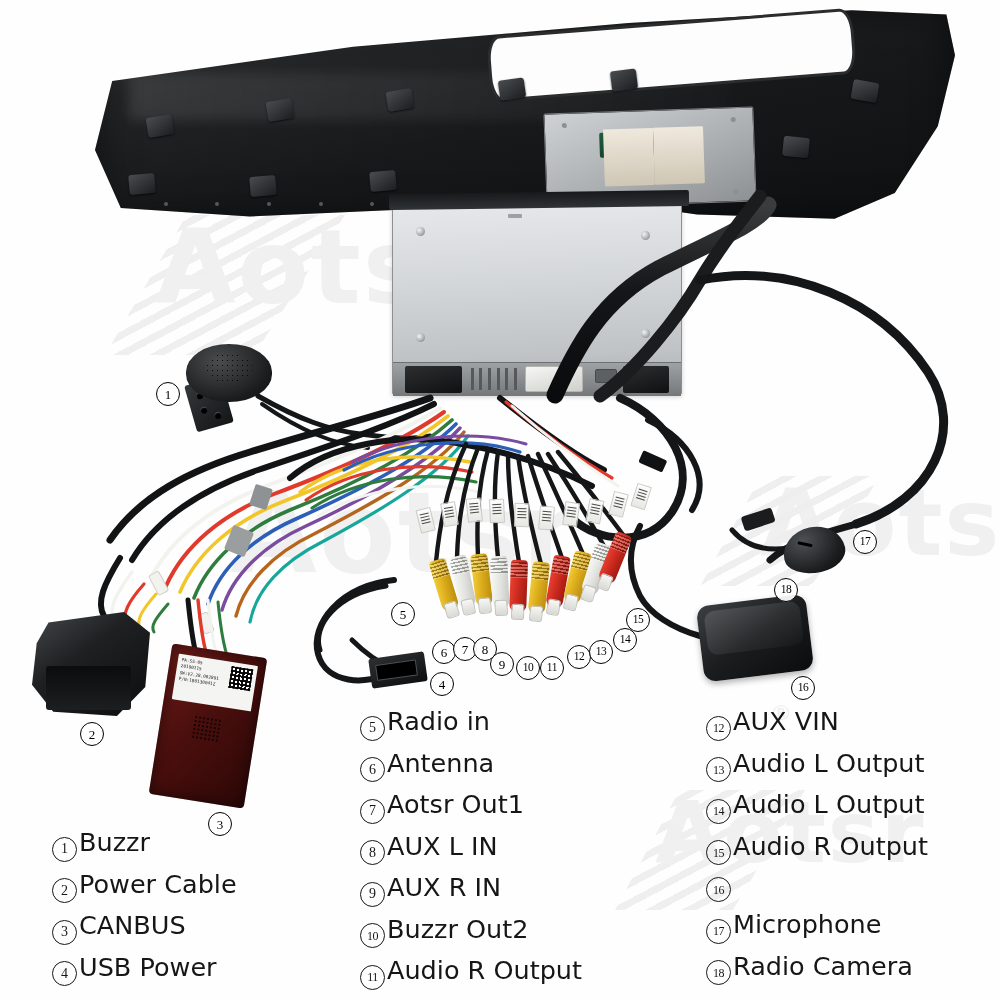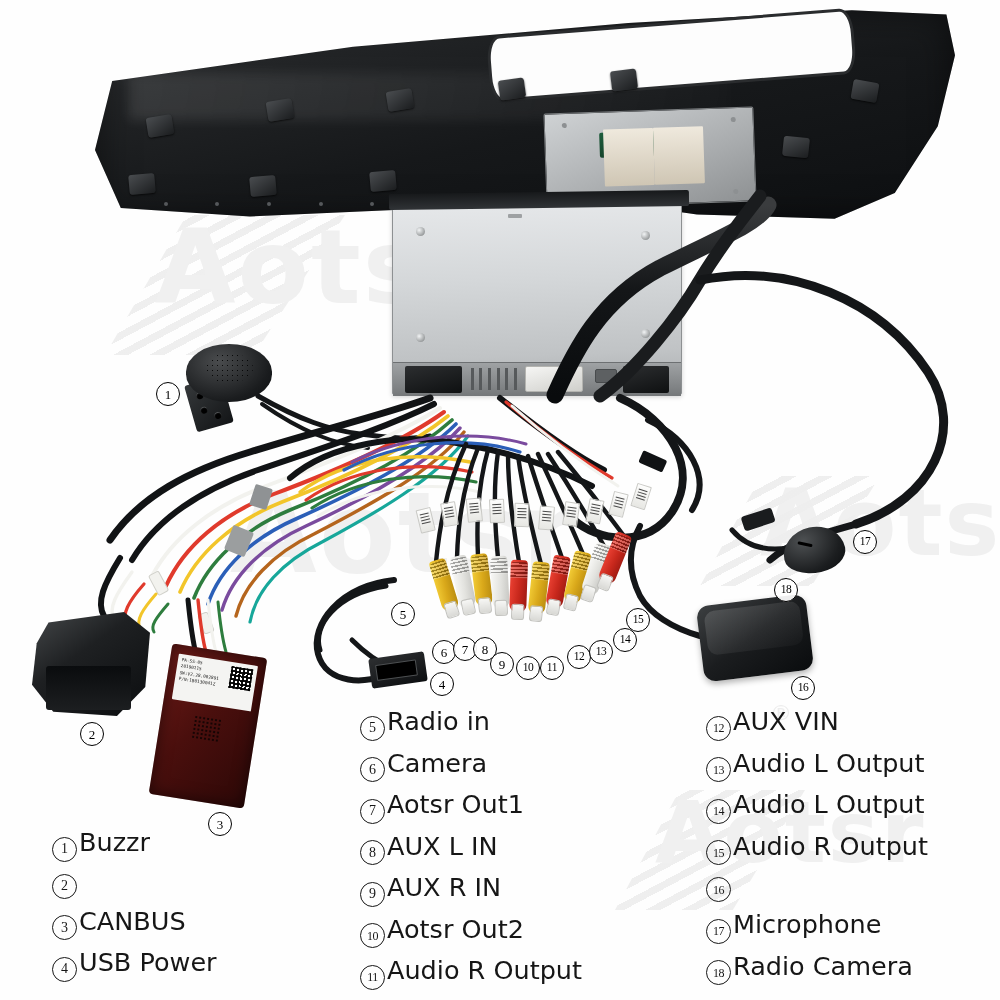--- a/index.html
+++ b/index.html
@@ -680,54 +680,55 @@
     </div>
 
   <div id="legend">
     <div class="legend-col" id="legend-col-1">
         <div class="legend-item">
           <span class="legend-num">1</span>
           <span class="legend-label">Buzzr</span>
         </div>
         <div class="legend-item">
           <span class="legend-num">2</span>
+          <span class="legend-label">Power Cable</span>
         </div>
         <div class="legend-item">
           <span class="legend-num">3</span>
           <span class="legend-label">CANBUS</span>
         </div>
         <div class="legend-item">
           <span class="legend-num">4</span>
           <span class="legend-label">USB Power</span>
         </div>
       </div>
     <div class="legend-col" id="legend-col-2">
         <div class="legend-item">
           <span class="legend-num">5</span>
           <span class="legend-label">Radio in</span>
         </div>
         <div class="legend-item">
           <span class="legend-num">6</span>
-          <span class="legend-label">Camera</span>
+          <span class="legend-label">Antenna</span>
         </div>
         <div class="legend-item">
           <span class="legend-num">7</span>
           <span class="legend-label">Aotsr Out1</span>
         </div>
         <div class="legend-item">
           <span class="legend-num">8</span>
           <span class="legend-label">AUX L IN</span>
         </div>
         <div class="legend-item">
           <span class="legend-num">9</span>
           <span class="legend-label">AUX R IN</span>
         </div>
         <div class="legend-item">
           <span class="legend-num two-digit">10</span>
-          <span class="legend-label">Aotsr Out2</span>
+          <span class="legend-label">Buzzr Out2</span>
         </div>
         <div class="legend-item">
           <span class="legend-num two-digit">11</span>
           <span class="legend-label">Audio R Output</span>
         </div>
       </div>
     <div class="legend-col" id="legend-col-3">
         <div class="legend-item">
           <span class="legend-num two-digit">12</span>
           <span class="legend-label">AUX VIN</span>

